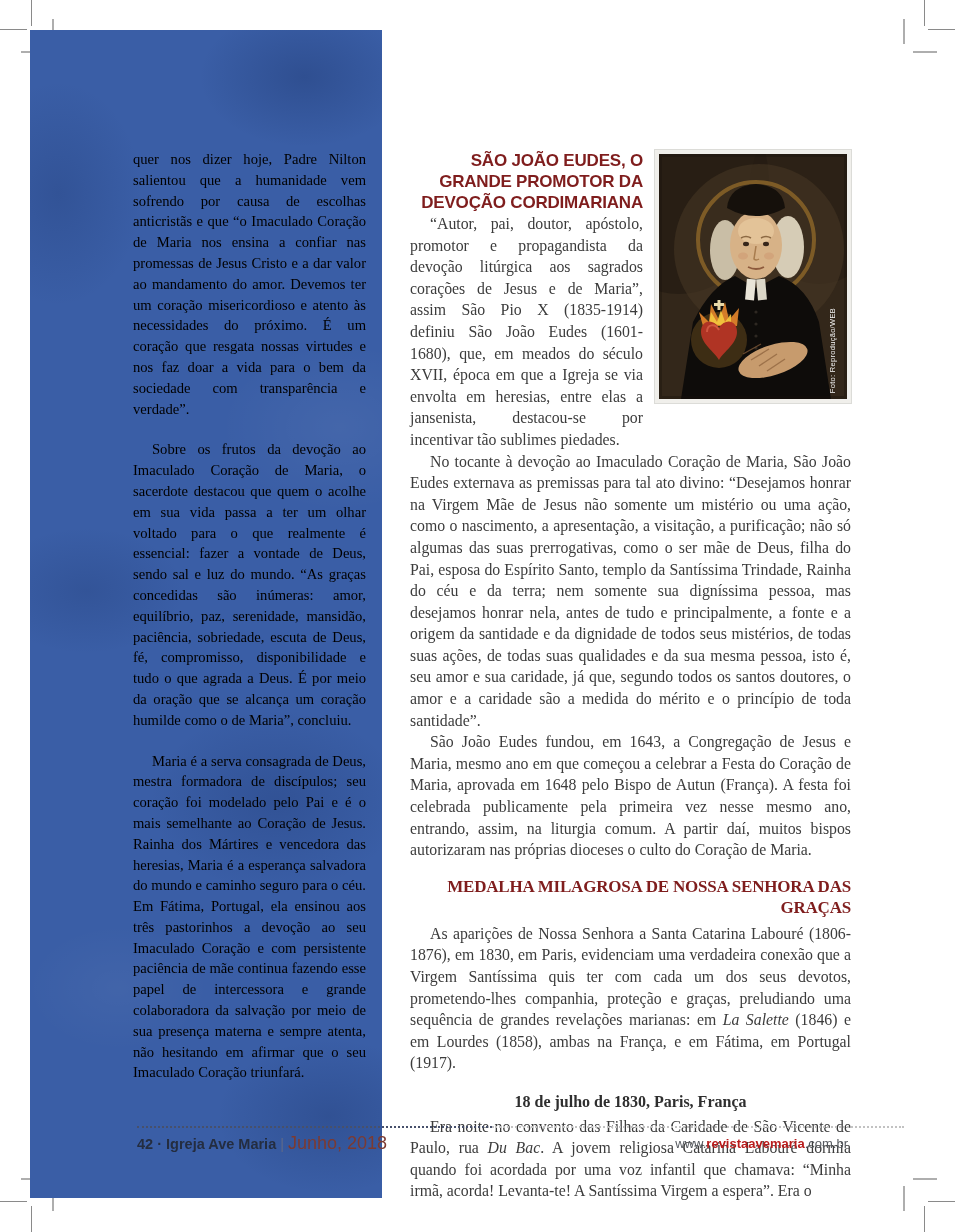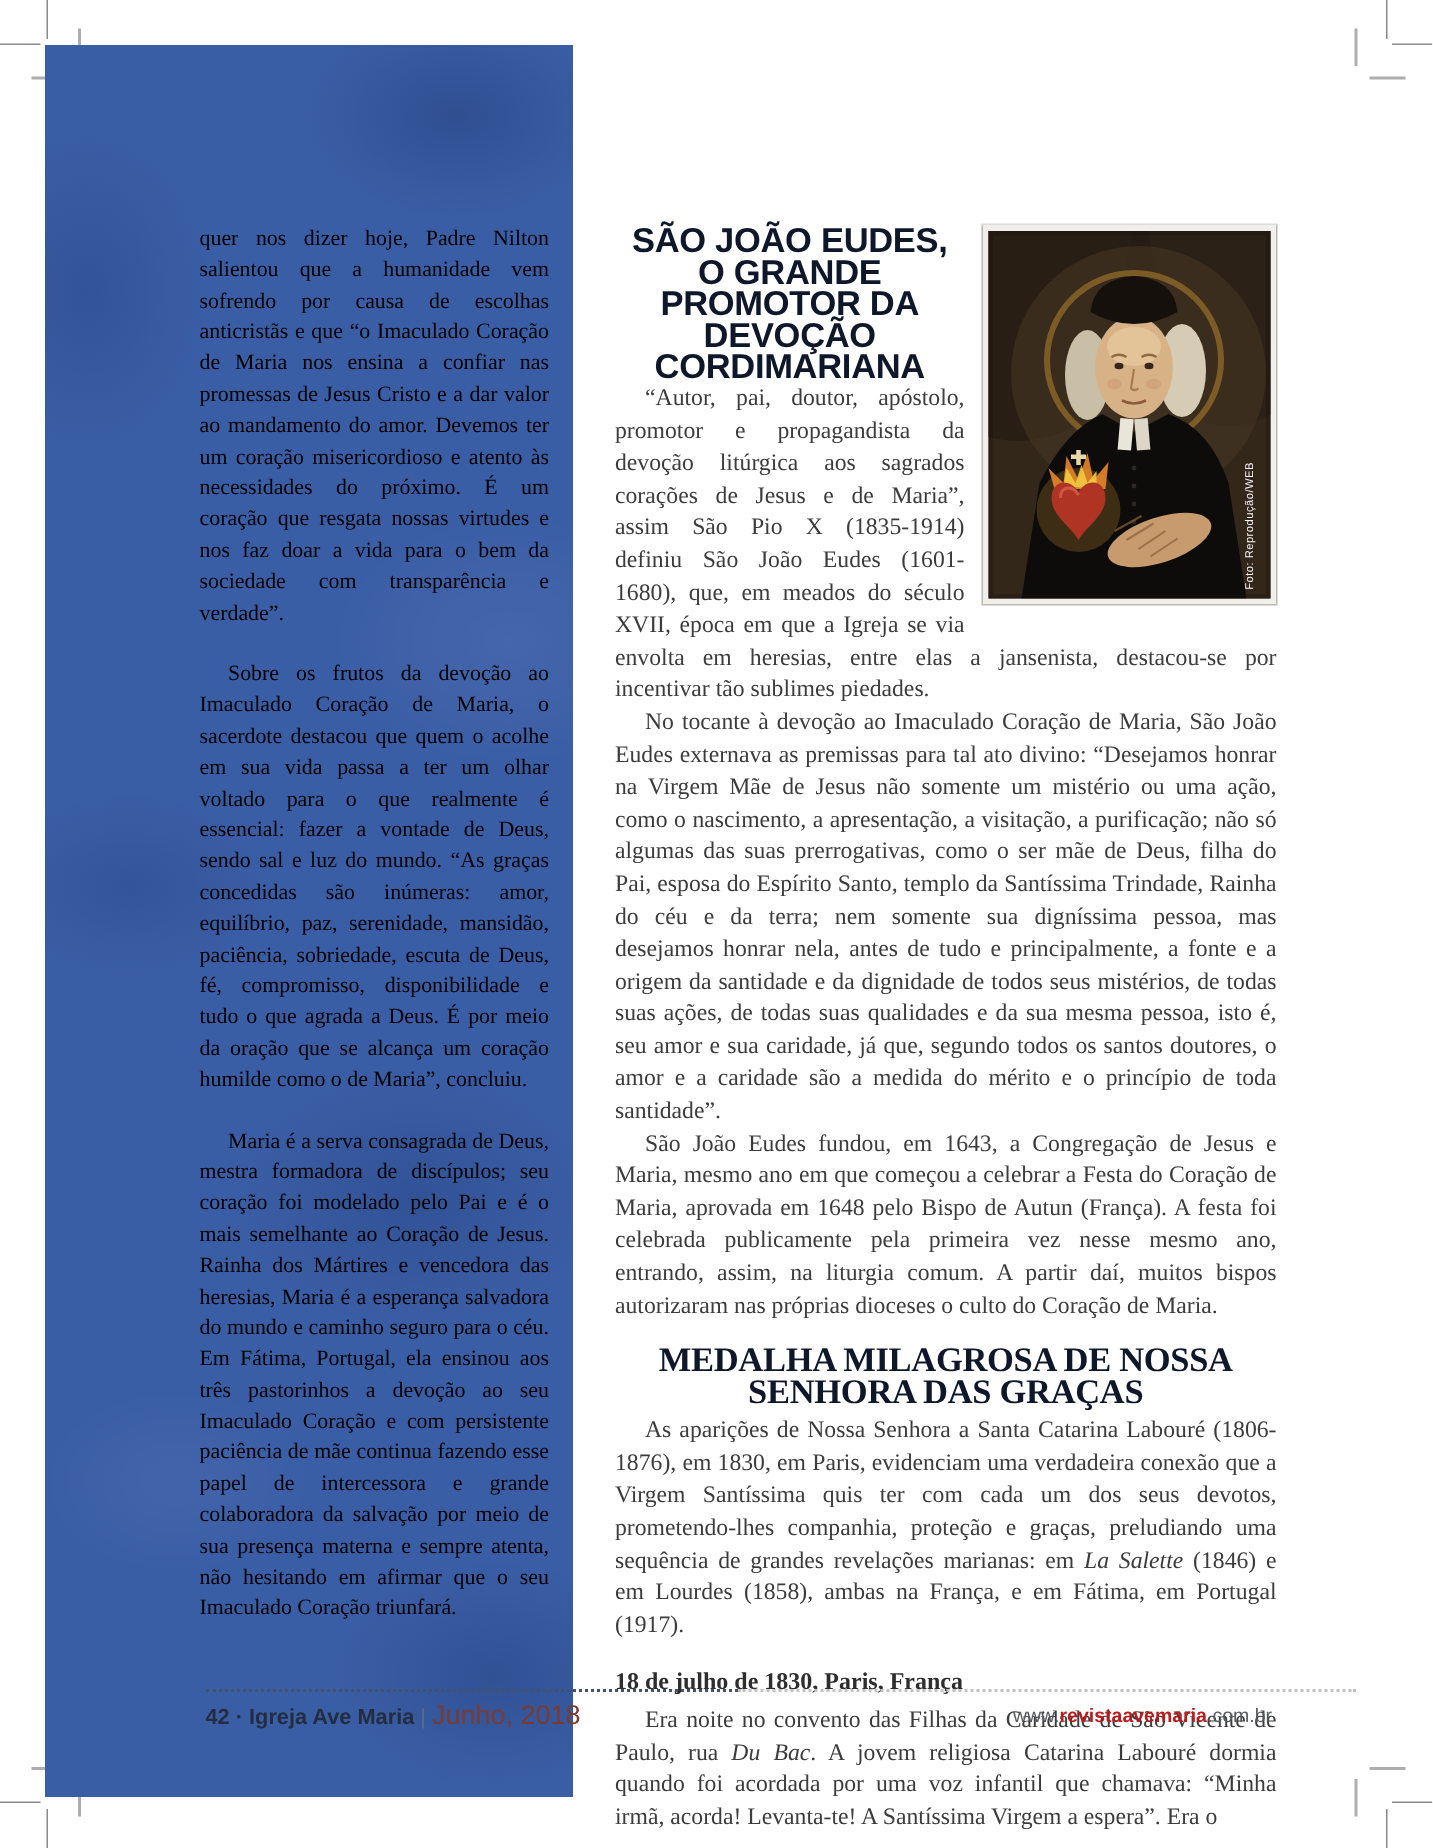--- a/index.html
+++ b/index.html
@@ -36,27 +36,27 @@
   .sidebar-text p.ind { text-indent:19px;margin-top:20px; }
   
   .article {
     position:absolute; left:410px; top:150px; width:441px;
     color:#3c3c3c; font-size:15.8px; line-height:21.6px;
     text-align:justify; hyphens:auto;
   }
   .article p.ind { text-indent:20px; }
   .red-head {
     font-family:"Liberation Sans", sans-serif; font-weight:700;
-    color:#0f172a; font-size:23px; line-height:21px;
-    letter-spacing:-0.2px; text-align:center; hyphens:none;
+    color:#7f1d1d; font-size:17px; line-height:21px;
+    letter-spacing:-0.2px; text-align:right; hyphens:none;
   }
   .red-head.h2 { margin-top:15px; margin-bottom:5px;font-family:Liberation Serif, serif; }
   .date-head {
     font-weight:700; font-size:16px; margin-top:17px; margin-bottom:3px;
-    text-align:left; color:#2e2e2e;
+    text-align:center; color:#2e2e2e;
   }
   
   .photo-frame {
     float:right; width:196px; height:253px; margin-left:12px; margin-bottom:10px;
     border:4px solid #f0efeb; box-shadow:0 0 0 1px #dcdcd8;
     position:relative; background:#352a1b;
   }
   .photo-frame svg { display:block; }
   .photo-credit {
     position:absolute; right:3px; bottom:6px;

